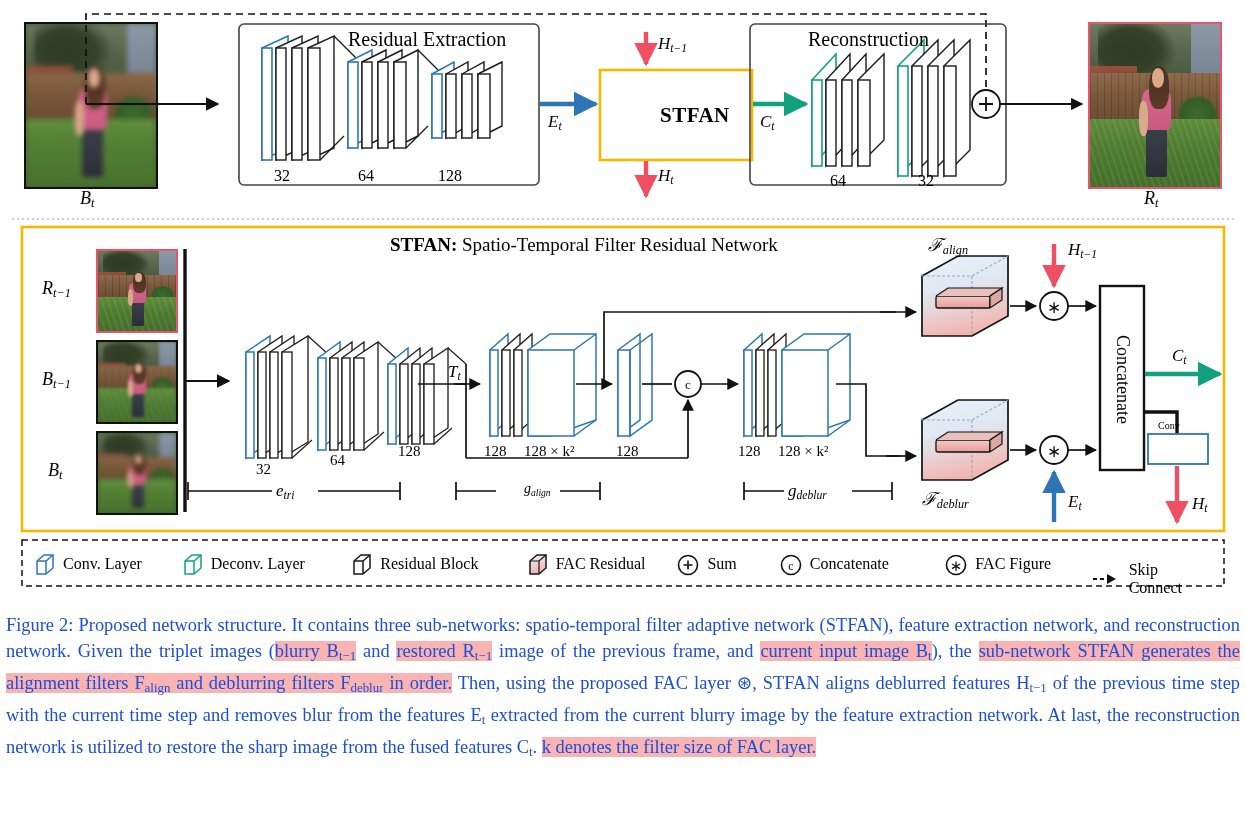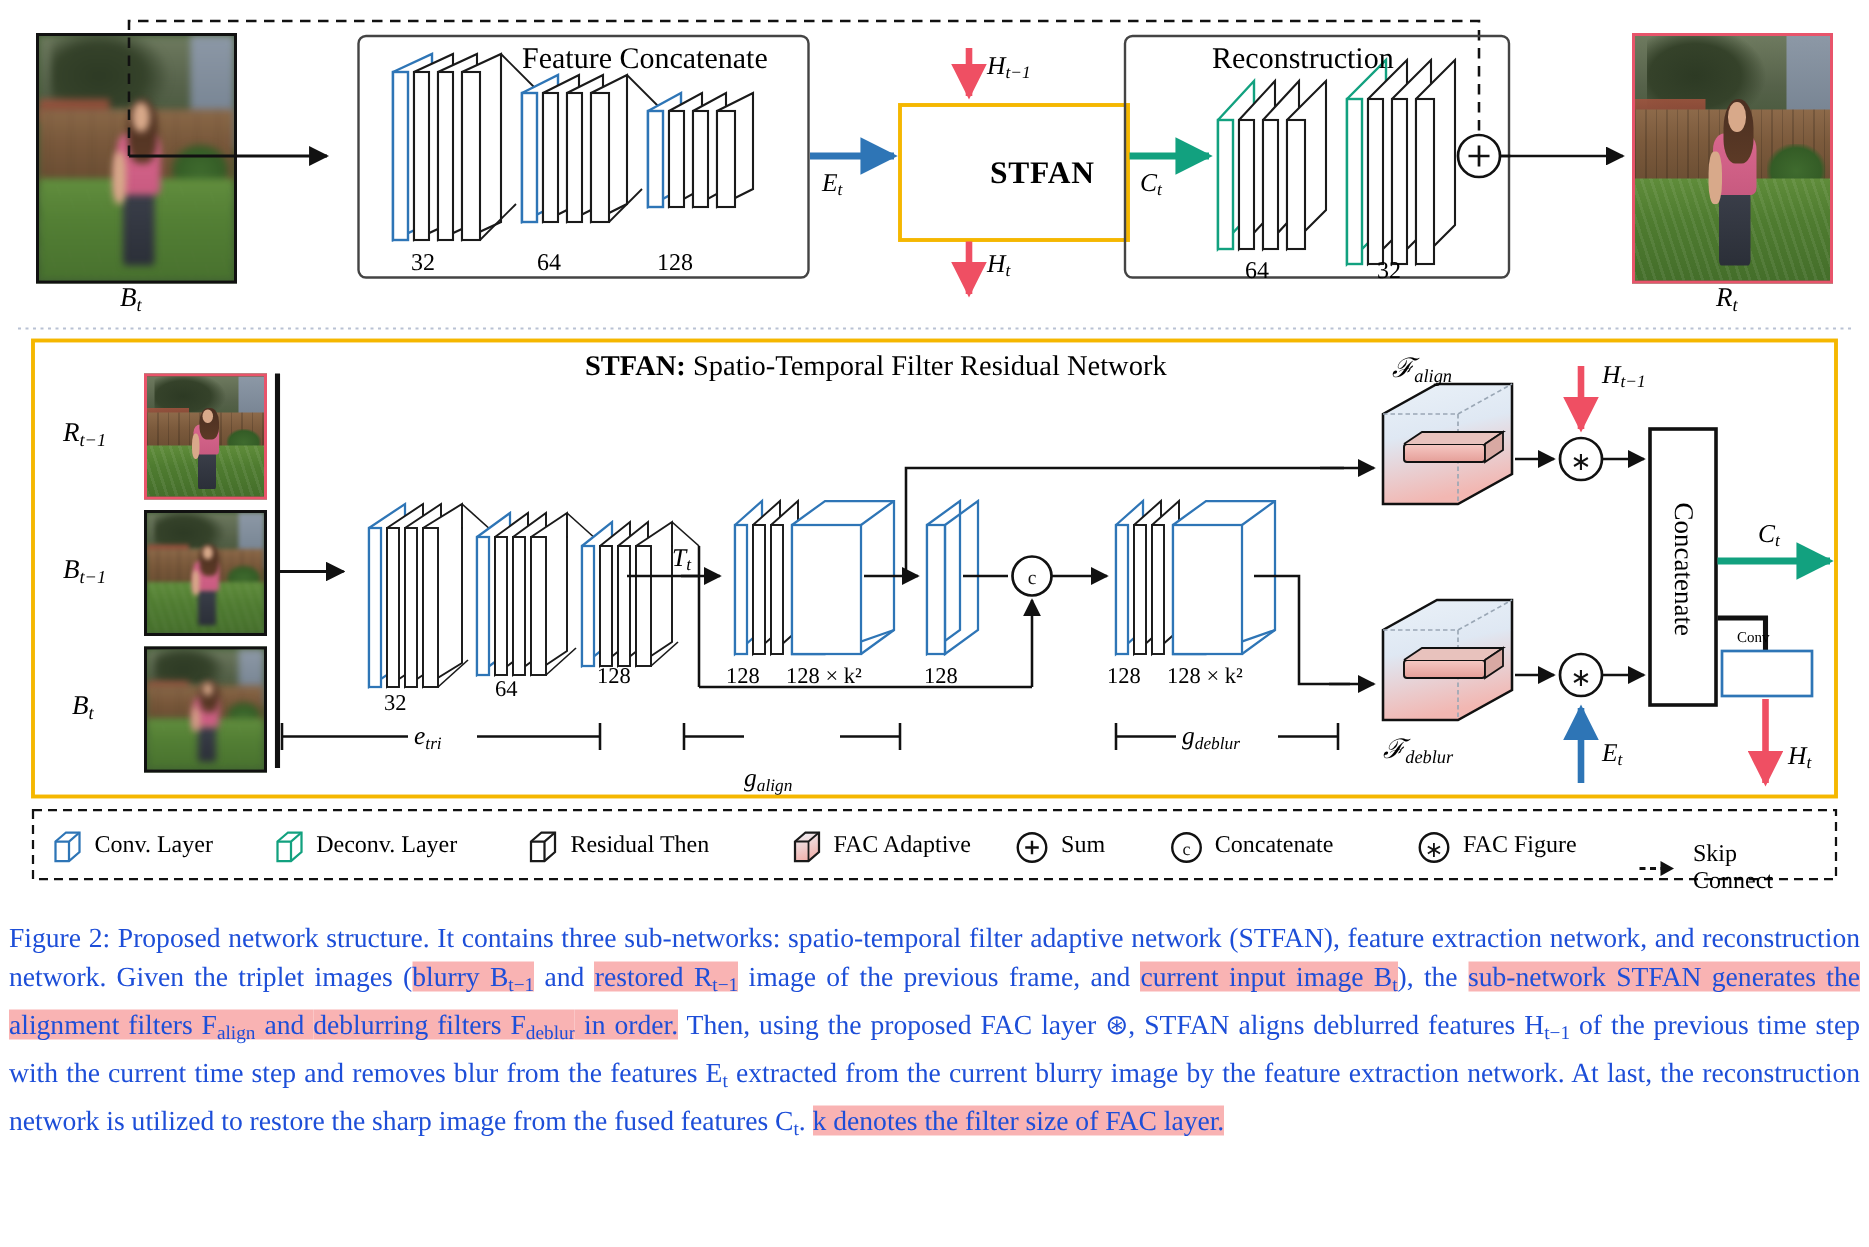--- a/index.html
+++ b/index.html
@@ -405,21 +405,21 @@
     <rect x="22" y="540" width="1202" height="46" fill="none" stroke="#111" stroke-width="1.5" stroke-dasharray="6,4"></rect>
   </svg>
 
   <div class="lbl it" style="left:80px;top:188px;font-size:18px;">
     <span>B</span><span class="sub">t</span>
   </div>
   <div class="lbl it" style="left:1144px;top:188px;font-size:18px;">
     <span>R</span><span class="sub">t</span>
   </div>
 
-  <div class="lbl" style="left:348px;top:28px;font-size:20px;">Feature Concatenate</div>
+  <div class="lbl" style="left:348px;top:28px;font-size:20px;">Residual Extraction</div>
   <div class="lbl" style="left:274px;top:167px;font-size:16px;">32</div>
   <div class="lbl" style="left:358px;top:167px;font-size:16px;">64</div>
   <div class="lbl" style="left:438px;top:167px;font-size:16px;">128</div>
 
   <div class="lbl bold" style="left:660px;top:103px;font-size:21px;letter-spacing:.5px;">STFAN</div>
 
   <div class="lbl it" style="left:548px;top:112px;font-size:17px;">
     <span>E</span><span class="sub">t</span>
   </div>
   <div class="lbl it" style="left:760px;top:112px;font-size:17px;">
@@ -460,21 +460,21 @@
 
   <div class="lbl" style="left:484px;top:443px;font-size:15px;">128</div>
   <div class="lbl" style="left:524px;top:443px;font-size:15px;">128 × k²</div>
   <div class="lbl" style="left:616px;top:443px;font-size:15px;">128</div>
   <div class="lbl" style="left:738px;top:443px;font-size:15px;">128</div>
   <div class="lbl" style="left:778px;top:443px;font-size:15px;">128 × k²</div>
 
   <div class="lbl it" style="left:276px;top:481px;font-size:17px;">
     <span>e</span><span class="sub">tri</span>
   </div>
-  <div class="lbl it" style="left:496px;top:481px;font-size:17px;margin-top:28px;">
+  <div class="lbl it" style="left:524px;top:481px;font-size:14px;">
     <span>g</span><span class="sub">align</span>
   </div>
   <div class="lbl it" style="left:788px;top:481px;font-size:17px;">
     <span>g</span><span class="sub">deblur</span>
   </div>
 
   <div class="lbl it" style="left:928px;top:232px;font-size:18px;">
     <span style="font-family:'Liberation Serif',serif;">ℱ</span><span class="sub">align</span>
   </div>
   <div class="lbl it" style="left:922px;top:486px;font-size:18px;">
@@ -517,35 +517,35 @@
         <path d="M3,9 L12,9 L19,3 M12,9 L12,22" fill="none" stroke="#12a17f" stroke-width="1.5"></path>
       </svg>
       <span style="font-size:16px;">Deconv. Layer</span>
     </div>
 
     <div style="display:flex;align-items:center;gap:7px;width:178px;">
       <svg width="22" height="24">
         <path d="M3,9 L10,3 L19,3 L19,16 L12,22 L3,22 Z" fill="#fff" stroke="#1a1a1a" stroke-width="1.5"></path>
         <path d="M3,9 L12,9 L19,3 M12,9 L12,22" fill="none" stroke="#1a1a1a" stroke-width="1.5"></path>
       </svg>
-      <span style="font-size:16px;">Residual Then</span>
+      <span style="font-size:16px;">Residual Block</span>
     </div>
 
     <div style="display:flex;align-items:center;gap:7px;width:152px;">
       <svg width="22" height="24">
         <defs>
           <linearGradient id="lg1" x1="0" y1="0" x2="0.3" y2="1">
             <stop offset="0%" stop-color="#eef3f9"></stop>
               <stop offset="100%" stop-color="#f0b3ae"></stop>
           </linearGradient>
         </defs>
         <path d="M3,9 L10,3 L19,3 L19,16 L12,22 L3,22 Z" fill="url(#lg1)" stroke="#1a1a1a" stroke-width="1.5"></path>
         <path d="M3,9 L12,9 L19,3 M12,9 L12,22" fill="none" stroke="#1a1a1a" stroke-width="1.2"></path>
       </svg>
-      <span style="font-size:16px;">FAC Adaptive</span>
+      <span style="font-size:16px;">FAC Residual</span>
     </div>
 
     <div style="display:flex;align-items:center;gap:7px;width:104px;">
       <svg width="24" height="24">
         <circle cx="12" cy="13" r="9.5" fill="#fff" stroke="#111" stroke-width="1.6"></circle>
         <path d="M7.5,13 L16.5,13 M12,8.5 L12,17.5" stroke="#111" stroke-width="1.6"></path>
       </svg>
       <span style="font-size:16px;">Sum</span>
     </div>
 

